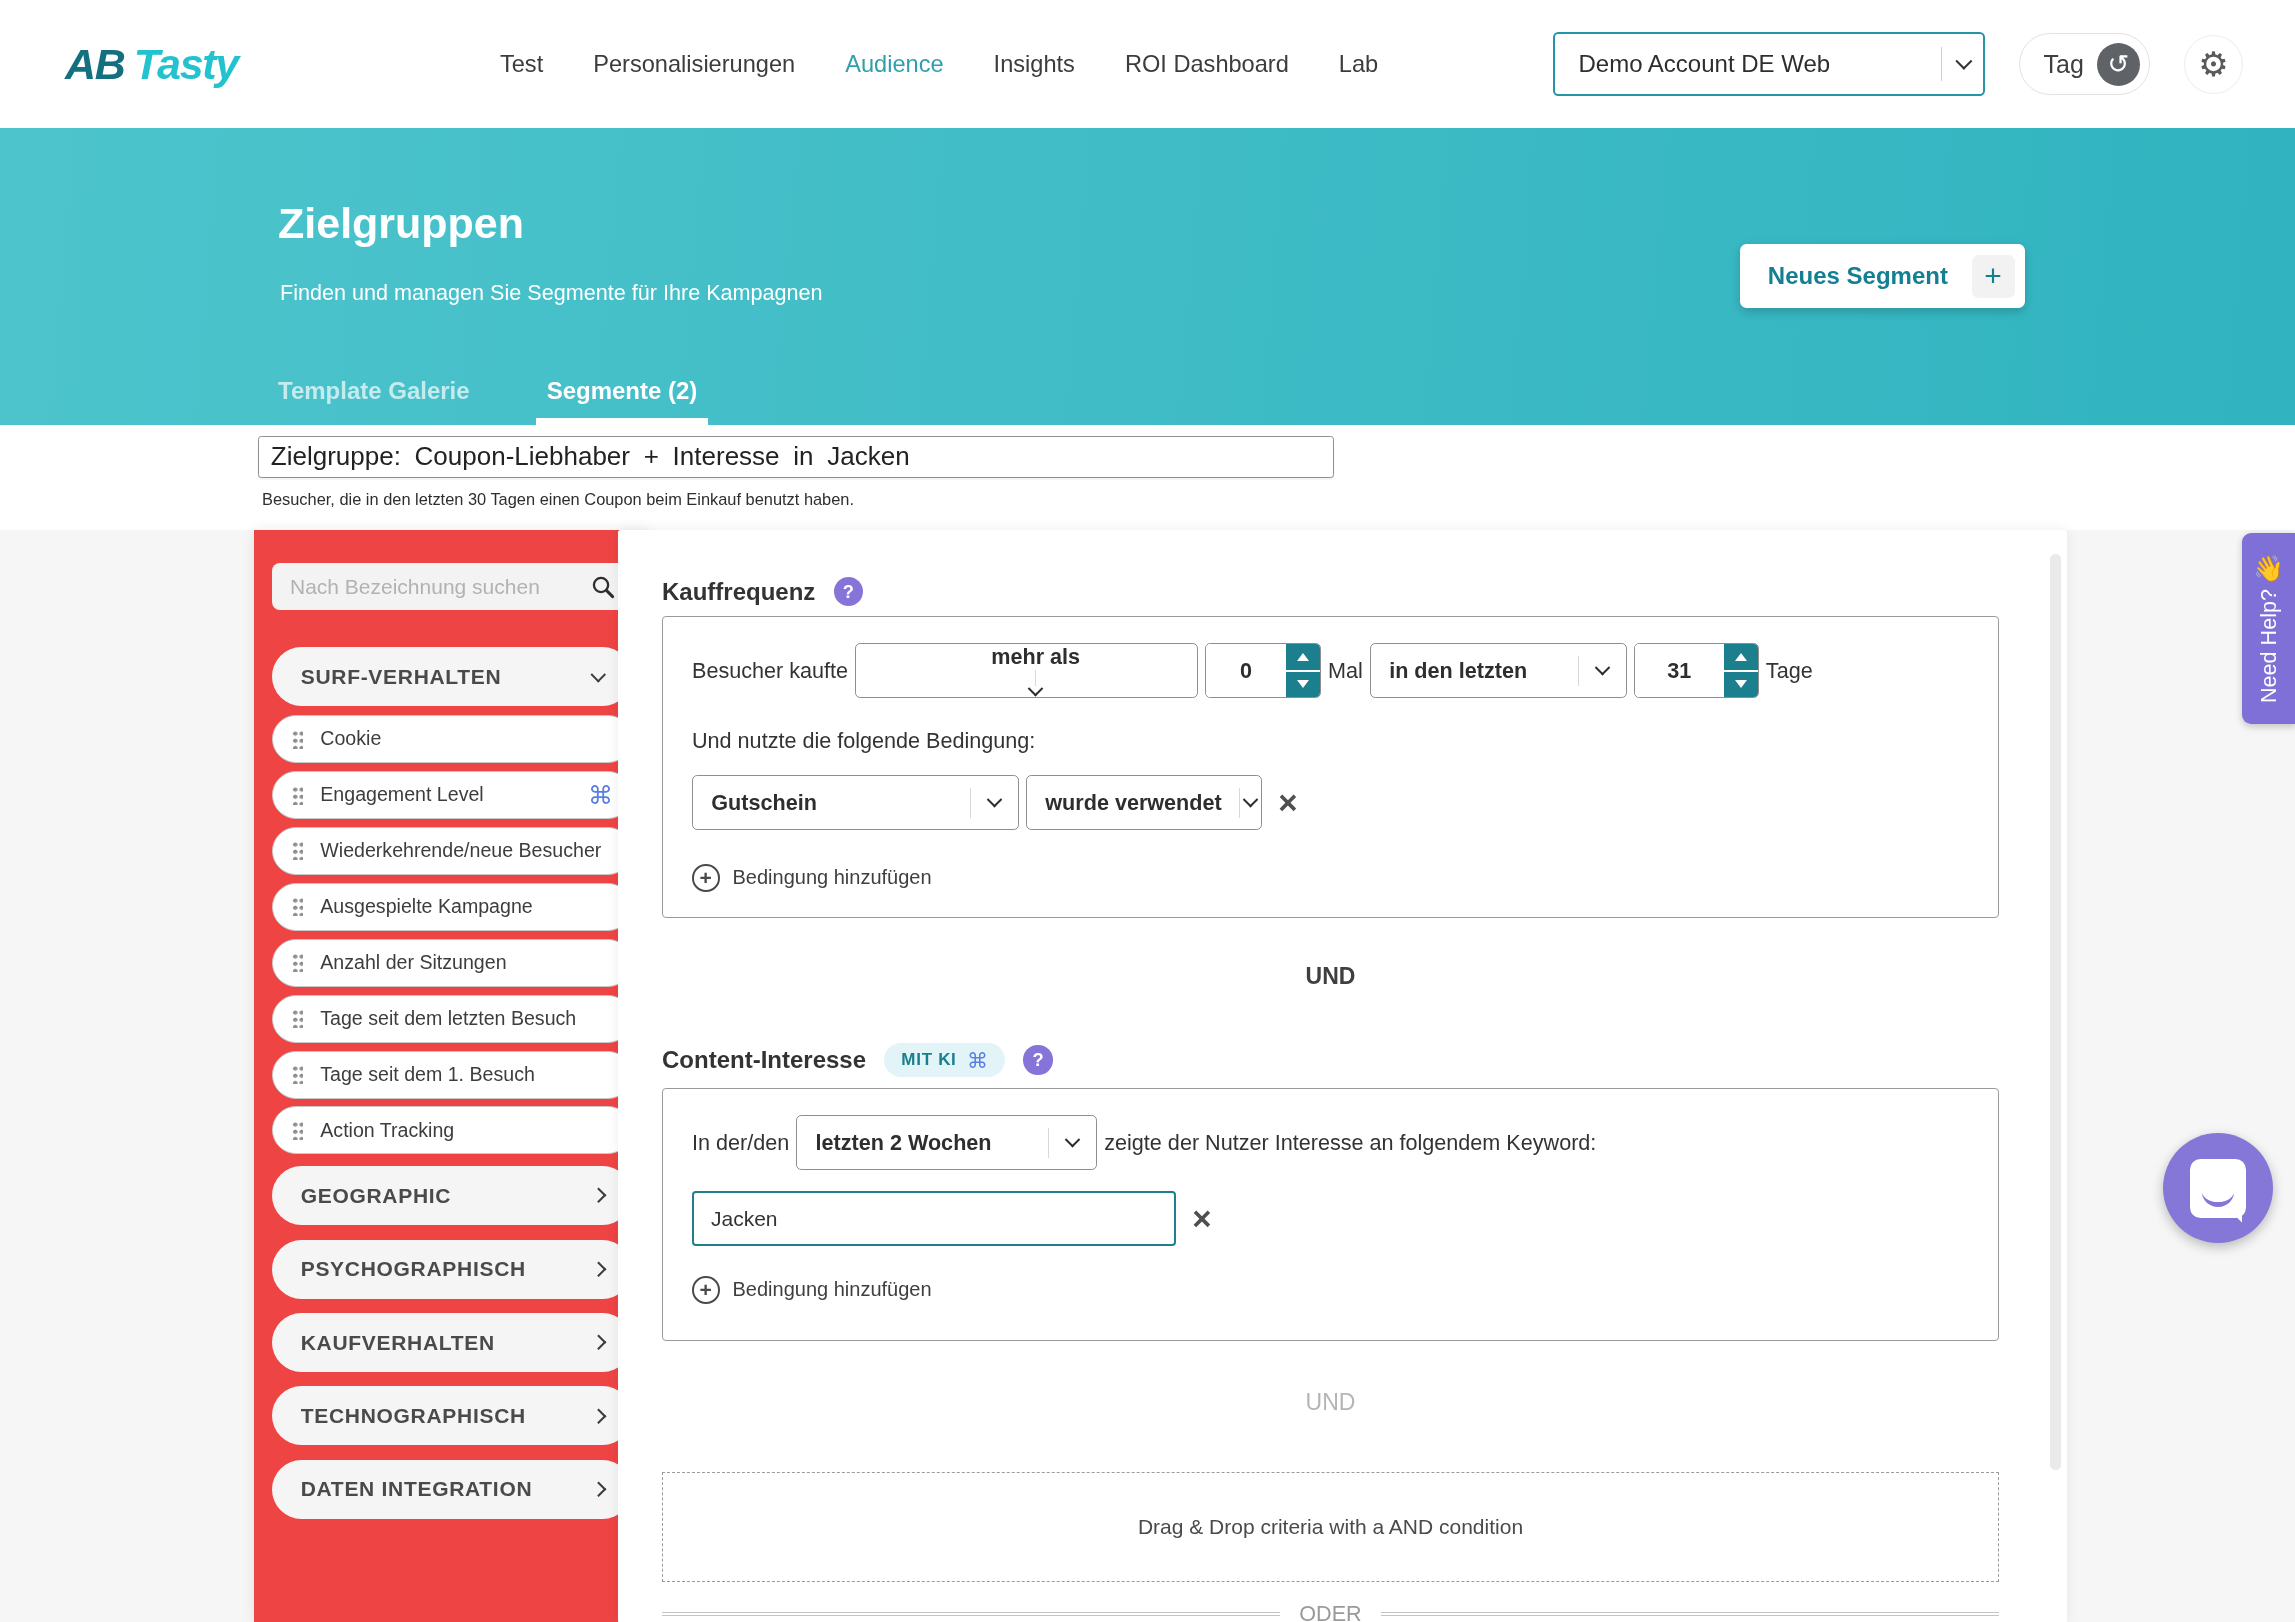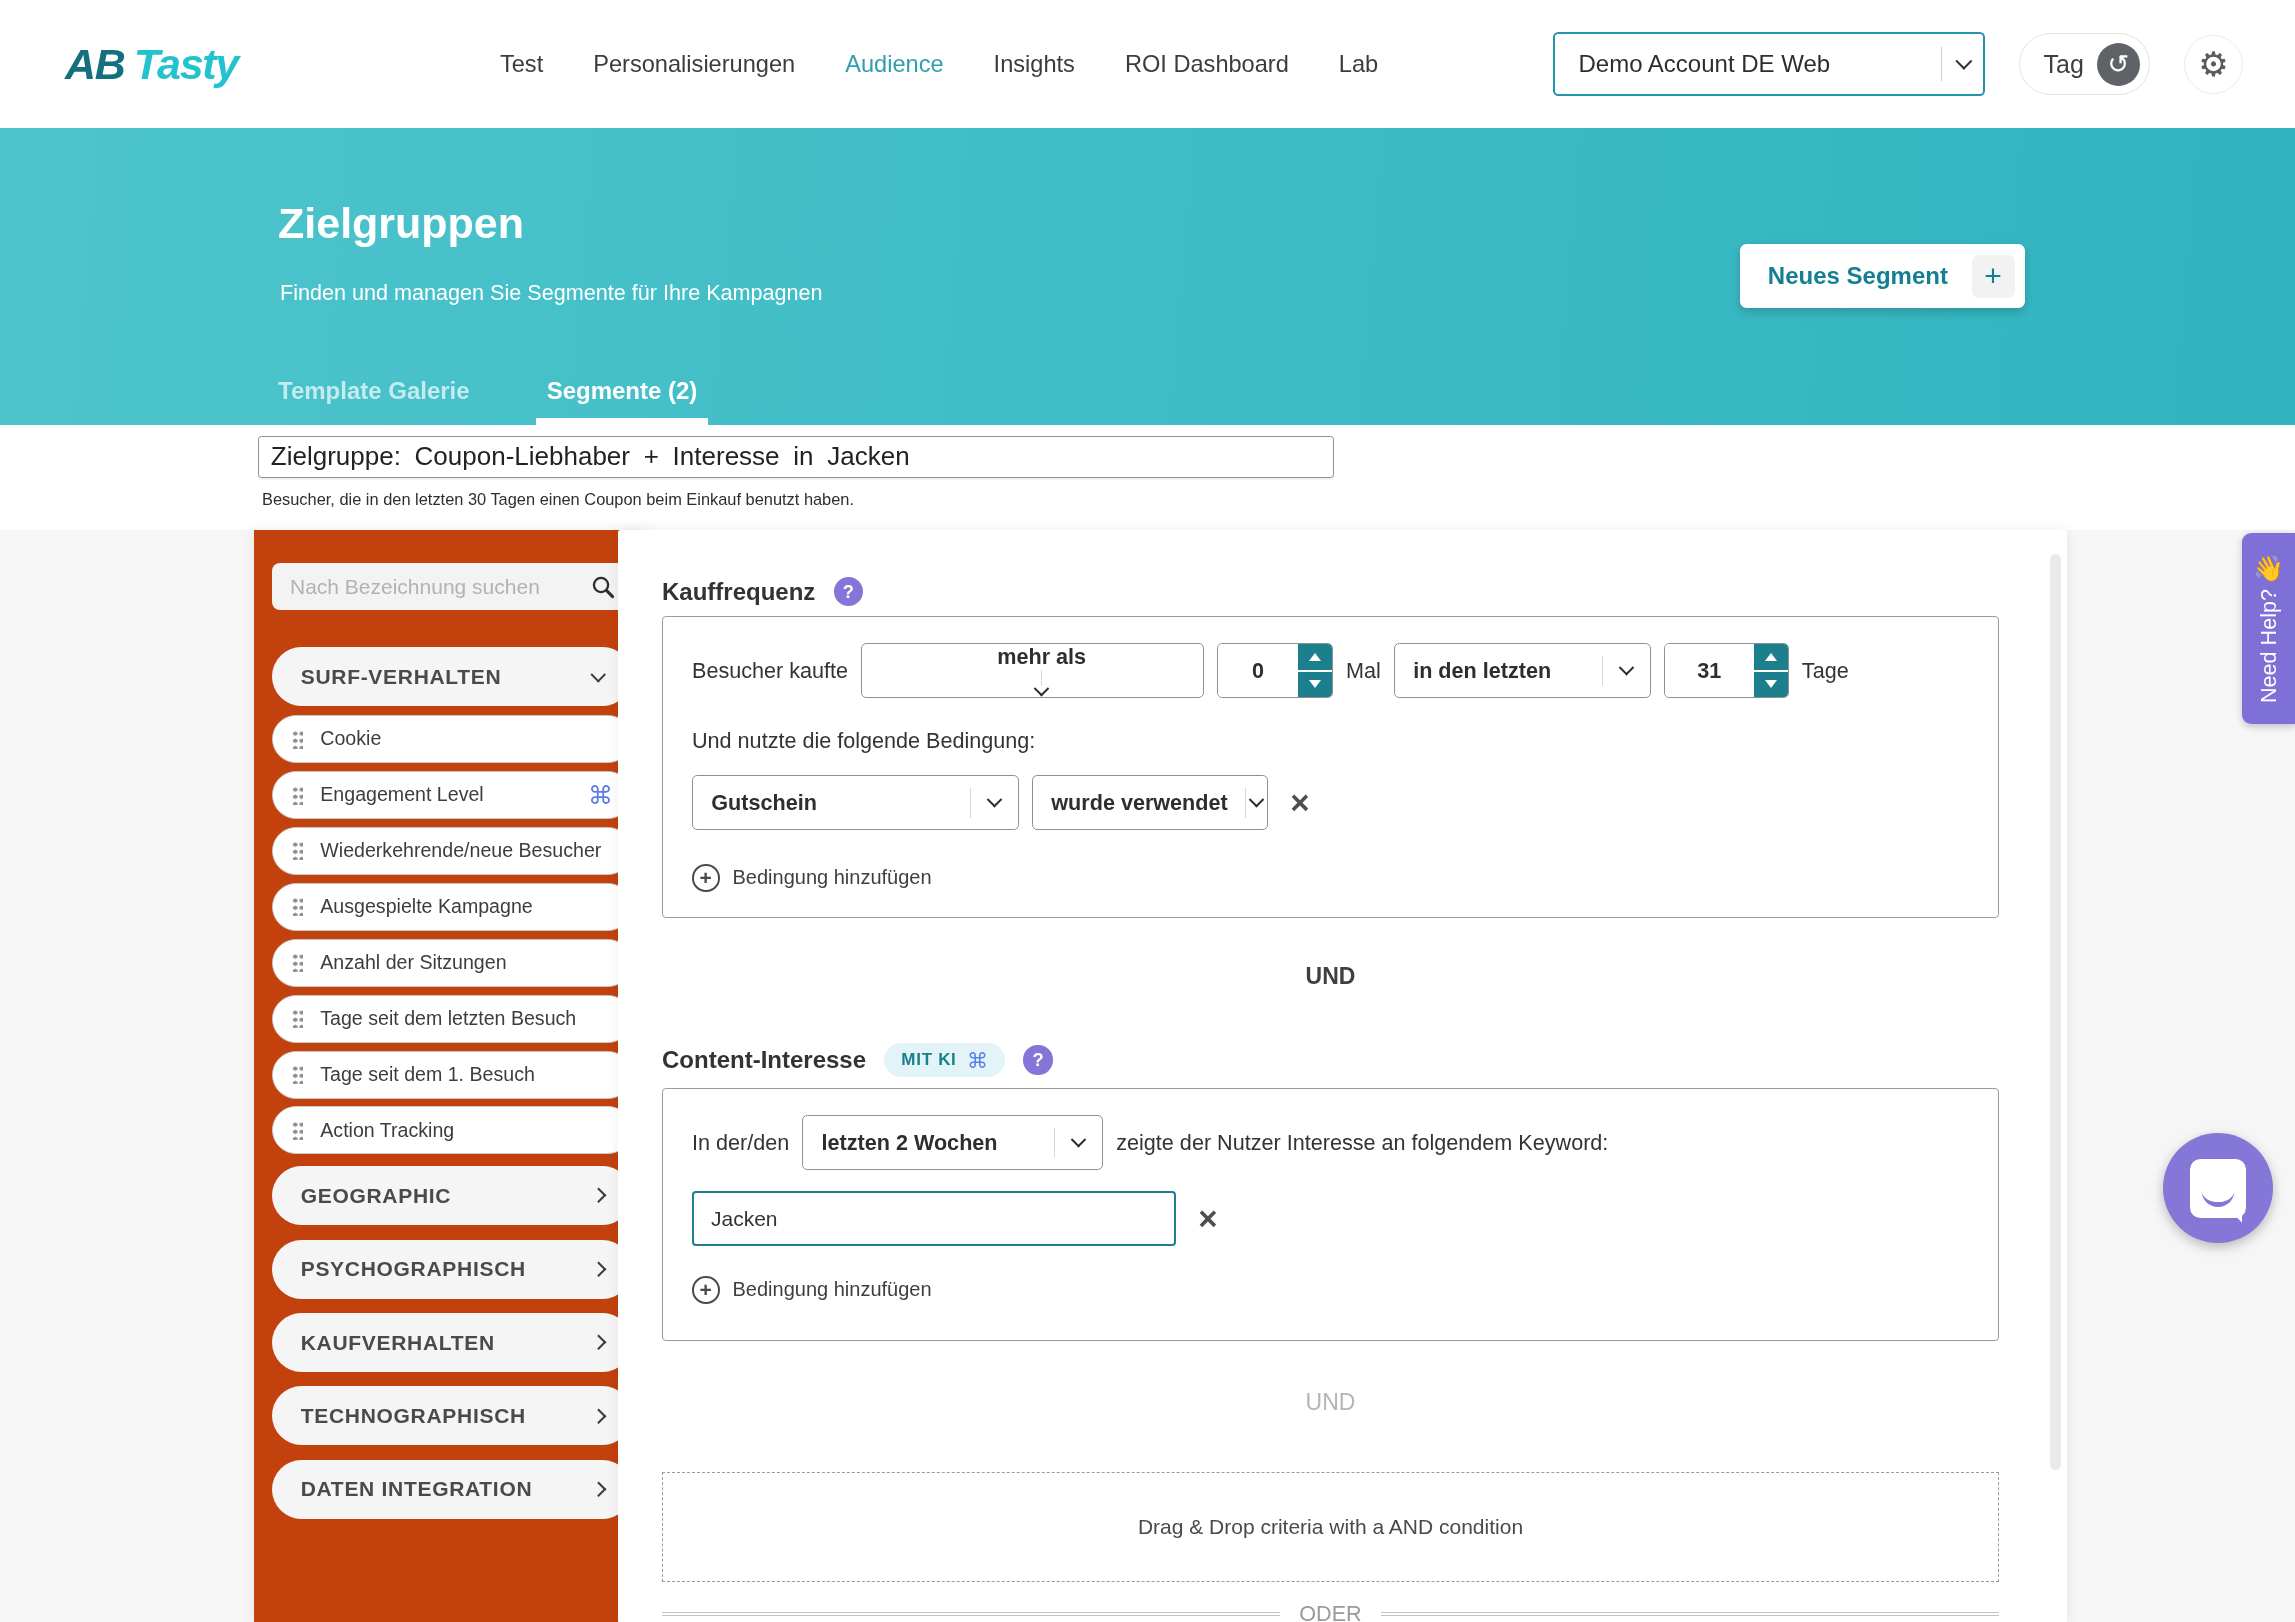--- a/index.html
+++ b/index.html
@@ -45,21 +45,21 @@
 
   
   .content { position:absolute; top:425px; left:0; width:2295px; height:1197px; background:#f6f6f7; }
   .whitebar { position:absolute; top:0; left:0; width:2295px; height:105px; background:#fff; }
   .segname { position:absolute; left:258px; top:10.5px; width:1076px; height:42px; border:1.3px solid #8f8f8f; border-radius:3.3px;
              font-family:"Liberation Sans",sans-serif; font-size:26px; color:#222; padding:0 11.8px; word-spacing:6.5px; background:#fff;
              box-shadow:0 2px 1.3px rgba(0,0,0,.05); }
   .segdesc { position:absolute; left:262px; top:65px; font-size:16.4px; color:#2e2e2e; }
 
   
-  .sidebar { position:absolute; left:254px; top:105px; width:396px; height:1093px; background:#c2410c;
+  .sidebar { position:absolute; left:254px; top:105px; width:396px; height:1093px; background:#ef4444;
              box-shadow:0 0 13px rgba(0,0,0,.08); padding:33px 17.7px 0 17.7px; }
   .search { height:47px; background:#f3f3f3; border-radius:7.9px; display:flex; align-items:center;
             padding:0 15.7px 0 18.3px; margin-bottom:37px; }
   .search input { flex:1; border:none; outline:none; background:transparent; font-family:"Liberation Sans",sans-serif;
                   font-size:21px; color:#444; }
   .search input::placeholder { color:#b2b2b2; }
   .grouphead { height:59px; background:#f5f5f5; border-radius:30px; display:flex; align-items:center;
                padding:0 29px; margin-bottom:9.2px; cursor:pointer; }
   .grouphead .gh-label { font-size:21px; font-weight:700; color:#4a4a4a; letter-spacing:0.7px; }
   .grouphead .gh-chev { margin-left:auto; width:10.5px; height:10.5px; border-right:2.6px solid #3c3c3c; border-bottom:2.6px solid #3c3c3c; }
@@ -77,21 +77,21 @@
 
   
   .main { position:absolute; left:618px; top:105px; width:1449px; height:1093px; background:#fff;
           box-shadow:0 0 13px rgba(0,0,0,.07); border-radius:2.6px; }
   .scrollthumb { position:absolute; right:6.5px; top:23.6px; width:10.5px; height:916px; background:#eaeaea; border-radius:5.2px; }
   .crit-head { position:absolute; left:44px; display:flex; align-items:center; gap:18.3px; }
   .crit-title { font-size:24px; font-weight:700; color:#333; }
   .help { width:29.4px; height:29.4px; border-radius:50%; background:#8674d8; color:#fff; font-size:18.3px; font-weight:700;
           display:flex; align-items:center; justify-content:center; cursor:pointer; }
   .card { position:absolute; left:44px; width:1337px; border:1.3px solid #9a9a9a; border-radius:3.9px; background:#fff; padding:26px 29px; }
-  .row { display:flex; align-items:center; gap:13px; flex-wrap:nowrap; }
+  .row { display:flex; align-items:center; gap:7px; flex-wrap:nowrap; }
   .lbl { font-size:21.6px; color:#333; white-space:nowrap; }
   .select { display:flex; align-items:center; height:55px; border:1.3px solid #8e8e8e; border-radius:5.2px;
             background:#fff; padding-left:18.3px; cursor:pointer; }
   .select .val { font-size:21.6px; font-weight:700; color:#2e2e2e; white-space:nowrap; }
   .select .sp { flex:1; min-width:17px; }
   .select .sep { width:1.3px; height:30px; background:#d8d8d8; }
   .select .chevbox { width:47px; display:flex; justify-content:center; }
   .sel-chev { width:11px; height:11px; border-right:2.6px solid #2e2e2e; border-bottom:2.6px solid #2e2e2e; transform:rotate(45deg) translate(-2px,-2px); }
   .numbox { display:flex; height:55px; border:1.3px solid #8e8e8e; border-radius:5.2px; overflow:hidden; background:#fff; }
   .numbox input { border:none; outline:none; text-align:center; font-family:"Liberation Sans",sans-serif;

